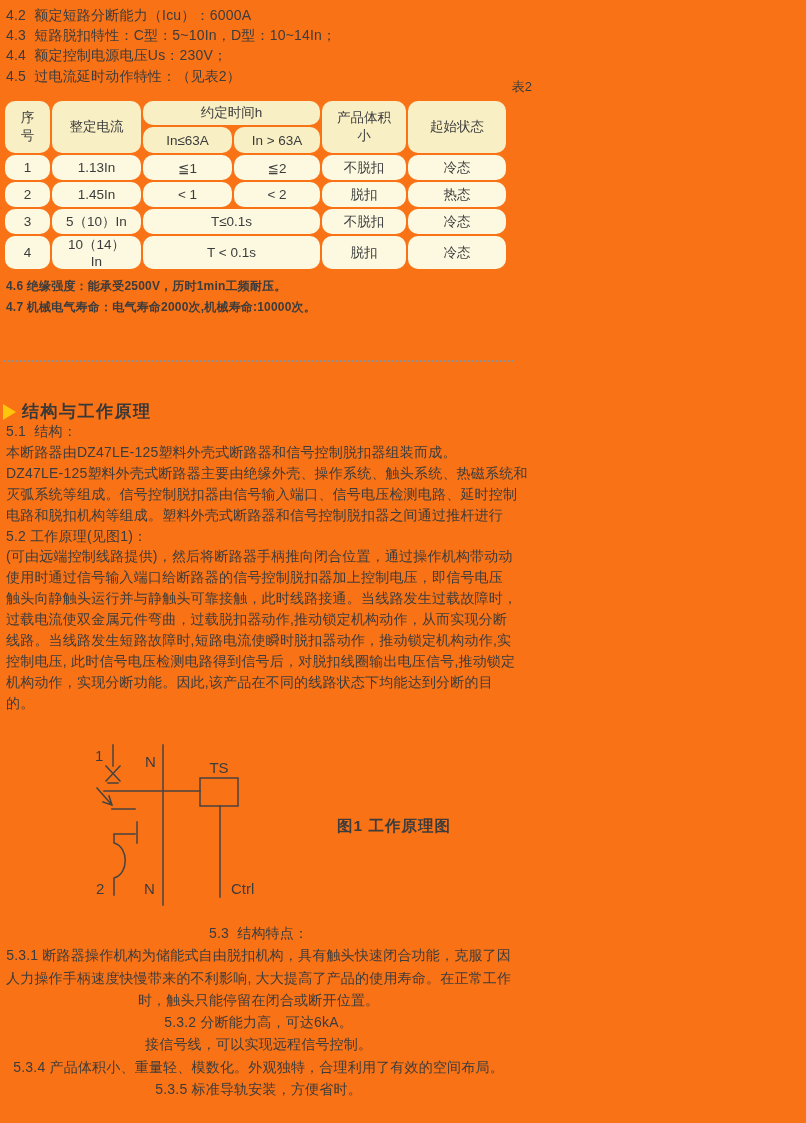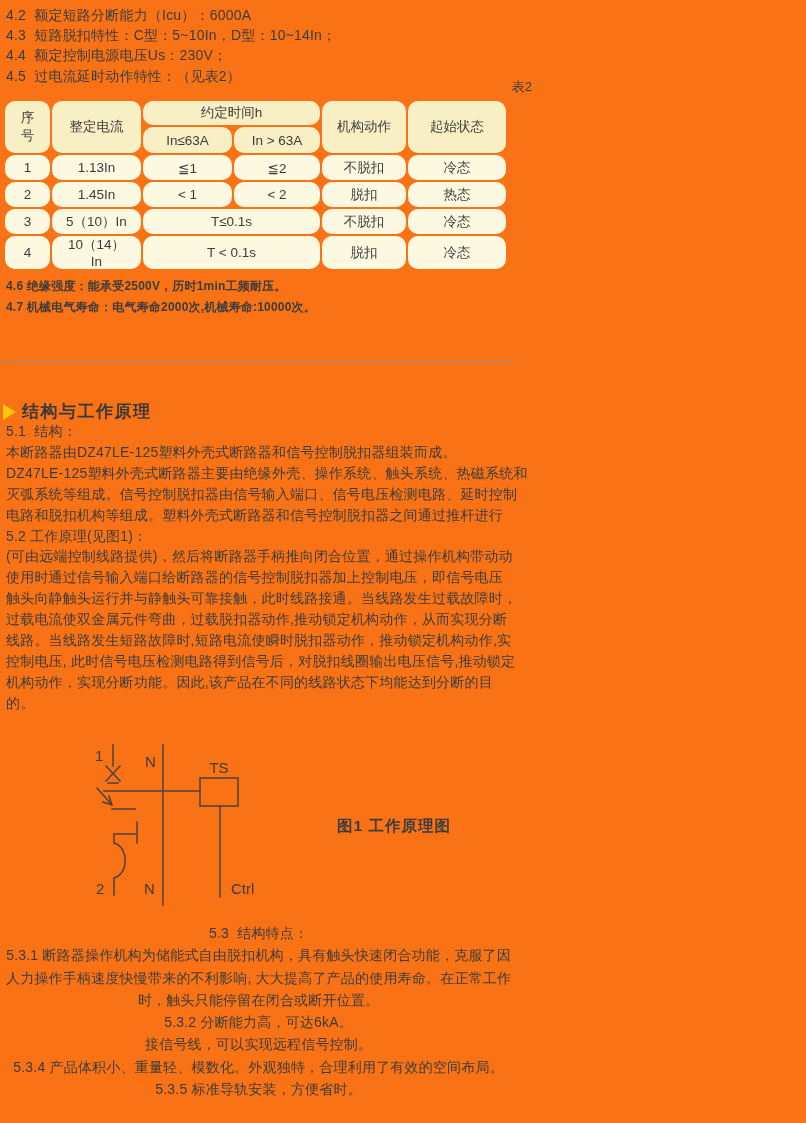--- a/index.html
+++ b/index.html
@@ -59,21 +59,21 @@
         <col style="width:89px">
       <col style="width:86px">
         <col style="width:84px">
         <col style="width:98px">
     </colgroup>
     <tbody>
         <tr>
       <th rowspan="2">序号</th>
       <th rowspan="2">整定电流</th>
       <th colspan="2">约定时间h</th>
-      <th rowspan="2">机构动作</th>
+      <th rowspan="2">产品体积小</th>
       <th rowspan="2">起始状态</th>
     </tr>
     <tr>
       <th style="height:26px">In≤63A</th>
       <th style="height:26px">In &gt; 63A</th>
     </tr>
     <tr>
       <td>1</td>
       <td>1.13In</td>
       <td>≦1</td>

